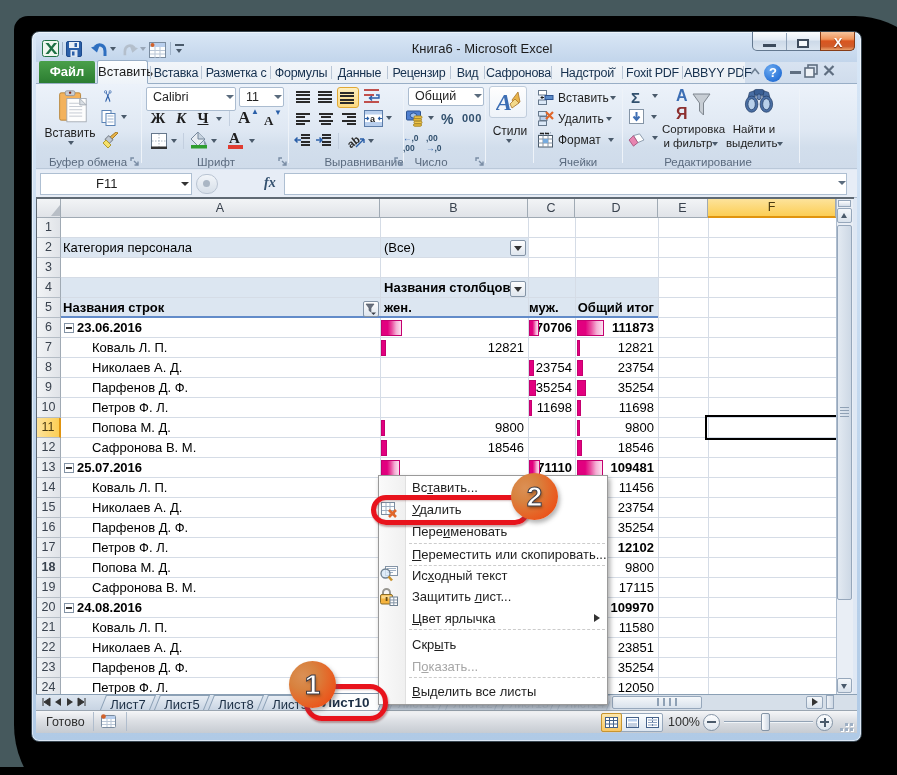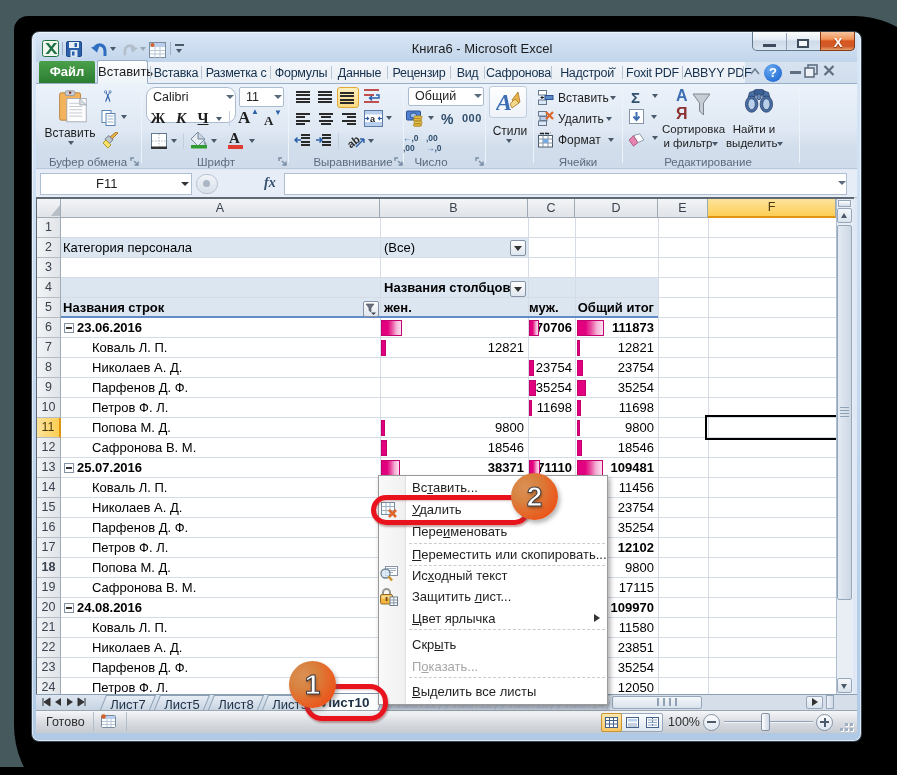--- a/index.html
+++ b/index.html
@@ -114,21 +114,21 @@
 <div class="a" style="left:36px;top:84px;width:821px;height:85px;background:linear-gradient(#ecf2fa,#dfe8f3 55%,#d2deec 75%,#cfdbea);border-bottom:1px solid #bac8d9;"></div>
 <div class="gsep" style="left:141px;"></div>
 <div class="gsep" style="left:288px;"></div>
 <div class="gsep" style="left:403px;"></div>
 <div class="gsep" style="left:485px;"></div>
 <div class="gsep" style="left:533px;"></div>
 <div class="gsep" style="left:622px;"></div>
 <div class="gsep" style="left:799px;"></div>
 <div class="glabel" style="left:40px;width:96px;">Буфер обмена</div>
 <div class="glabel" style="left:168px;width:96px;">Шрифт</div>
-<div class="glabel" style="left:305px;width:96px;">Выравнивание</div>
+<div class="glabel" style="left:316px;width:96px;">Выравнивание</div>
 <div class="glabel" style="left:383px;width:96px;">Число</div>
 <div class="glabel" style="left:530px;width:96px;">Ячейки</div>
 <div class="glabel" style="left:660px;width:96px;">Редактирование</div>
 <svg class="a" style="left:130px;top:157px;" width="10" height="10" viewBox="0 0 10 10">
     <path d="M1 4 L1 1 L4 1" stroke="#7a8da5" stroke-width="1.4" fill="none"></path>
     <path d="M4 4 L8 8 M8 4.5 L8 8 L4.5 8" stroke="#7a8da5" stroke-width="1.4" fill="none"></path>
   </svg>
 <svg class="a" style="left:278px;top:157px;" width="10" height="10" viewBox="0 0 10 10">
     <path d="M1 4 L1 1 L4 1" stroke="#7a8da5" stroke-width="1.4" fill="none"></path>
     <path d="M4 4 L8 8 M8 4.5 L8 8 L4.5 8" stroke="#7a8da5" stroke-width="1.4" fill="none"></path>
@@ -162,21 +162,21 @@
 <line x1="6" y1="6" x2="12" y2="6" stroke="#9ab2cf"></line>
     <line x1="6" y1="9" x2="12" y2="9" stroke="#9ab2cf"></line>
     <line x1="6" y1="12" x2="12" y2="12" stroke="#9ab2cf"></line>
 </svg>
 <div class="dd" style="left:121px;top:115px;"></div>
 <svg class="a" style="left:101px;top:132px;transform:rotate(180deg);" width="18" height="18" viewBox="0 0 18 18">
 <path d="M1 17 L7 11 L9 13 L3 18 Z" fill="#e8b34a" stroke="#a87b22"></path>
 <rect x="7" y="8" width="6" height="5" transform="rotate(45 10 10.5)" fill="#c0c8d2" stroke="#828a94"></rect>
 <path d="M11 2 L16 7 L13 10 L8 5 Z" fill="#f5e06a" stroke="#b09a30"></path>
 </svg>
-<div class="combo" style="left:146px;top:87px;width:90px;height:36px;line-height:18px;padding-left:6px;border-radius:9px;">Calibri</div>
+<div class="combo" style="left:146px;top:87px;width:90px;height:24px;line-height:18px;padding-left:6px;">Calibri</div>
 <div class="cdd" style="left:226px;top:95px;"></div>
 <div class="combo" style="left:239px;top:87px;width:45px;height:20px;line-height:18px;padding-left:6px;">11</div>
 <div class="cdd" style="left:274px;top:95px;"></div>
 <div class="a" style="left:149px;top:110px;width:18px;height:17px;font-weight:bold;font-size:15px;color:#1e1e1e;text-align:center;line-height:17px;font-family:'Liberation Serif',serif;">Ж</div>
 <div class="a" style="left:173px;top:110px;width:16px;height:17px;font-style:italic;font-weight:bold;font-size:15px;color:#1e1e1e;text-align:center;line-height:17px;font-family:'Liberation Serif',serif;">К</div>
 <div class="a" style="left:195px;top:110px;width:16px;height:17px;font-size:15px;font-weight:bold;color:#1e1e1e;text-align:center;line-height:17px;text-decoration:underline;font-family:'Liberation Serif',serif;">Ч</div>
 <div class="dd" style="left:216px;top:117px;"></div>
 <div class="a" style="left:229px;top:111px;width:1px;height:15px;background:#c3cfdf;"></div>
 <div class="a" style="left:238px;top:108px;font-size:17px;font-weight:bold;color:#1e1e1e;font-family:'Liberation Serif',serif;">А</div>
 <div class="a" style="left:251px;top:107px;font-size:8px;color:#2a5fa8;">▲</div>
@@ -483,21 +483,20 @@
 <div class="cell num" style="left:494px;top:159px;width:41px;">23754</div>
 <div class="cell num" style="left:540px;top:159px;width:77px;">23754</div>
 <div class="cell num" style="left:494px;top:179px;width:41px;">35254</div>
 <div class="cell num" style="left:540px;top:179px;width:77px;">35254</div>
 <div class="cell num" style="left:494px;top:199px;width:41px;">11698</div>
 <div class="cell num" style="left:540px;top:199px;width:77px;">11698</div>
 <div class="cell num" style="left:344px;top:219px;width:143px;">9800</div>
 <div class="cell num" style="left:540px;top:219px;width:77px;">9800</div>
 <div class="cell num" style="left:344px;top:239px;width:143px;">18546</div>
 <div class="cell num" style="left:540px;top:239px;width:77px;">18546</div>
-<div class="cell num b" style="left:344px;top:259px;width:143px;">38371</div>
 <div class="cell num b" style="left:494px;top:259px;width:41px;">71110</div>
 <div class="cell num b" style="left:540px;top:259px;width:77px;">109481</div>
 <div class="cell num" style="left:540px;top:279px;width:77px;">11456</div>
 <div class="cell num" style="left:540px;top:299px;width:77px;">23754</div>
 <div class="cell num" style="left:540px;top:319px;width:77px;">35254</div>
 <div class="cell num" style="left:540px;top:339px;width:77px;font-weight:bold;">12102</div>
 <div class="cell num" style="left:540px;top:359px;width:77px;">9800</div>
 <div class="cell num" style="left:540px;top:379px;width:77px;">17115</div>
 <div class="cell num b" style="left:540px;top:399px;width:77px;">109970</div>
 <div class="cell num" style="left:540px;top:419px;width:77px;">11580</div>

